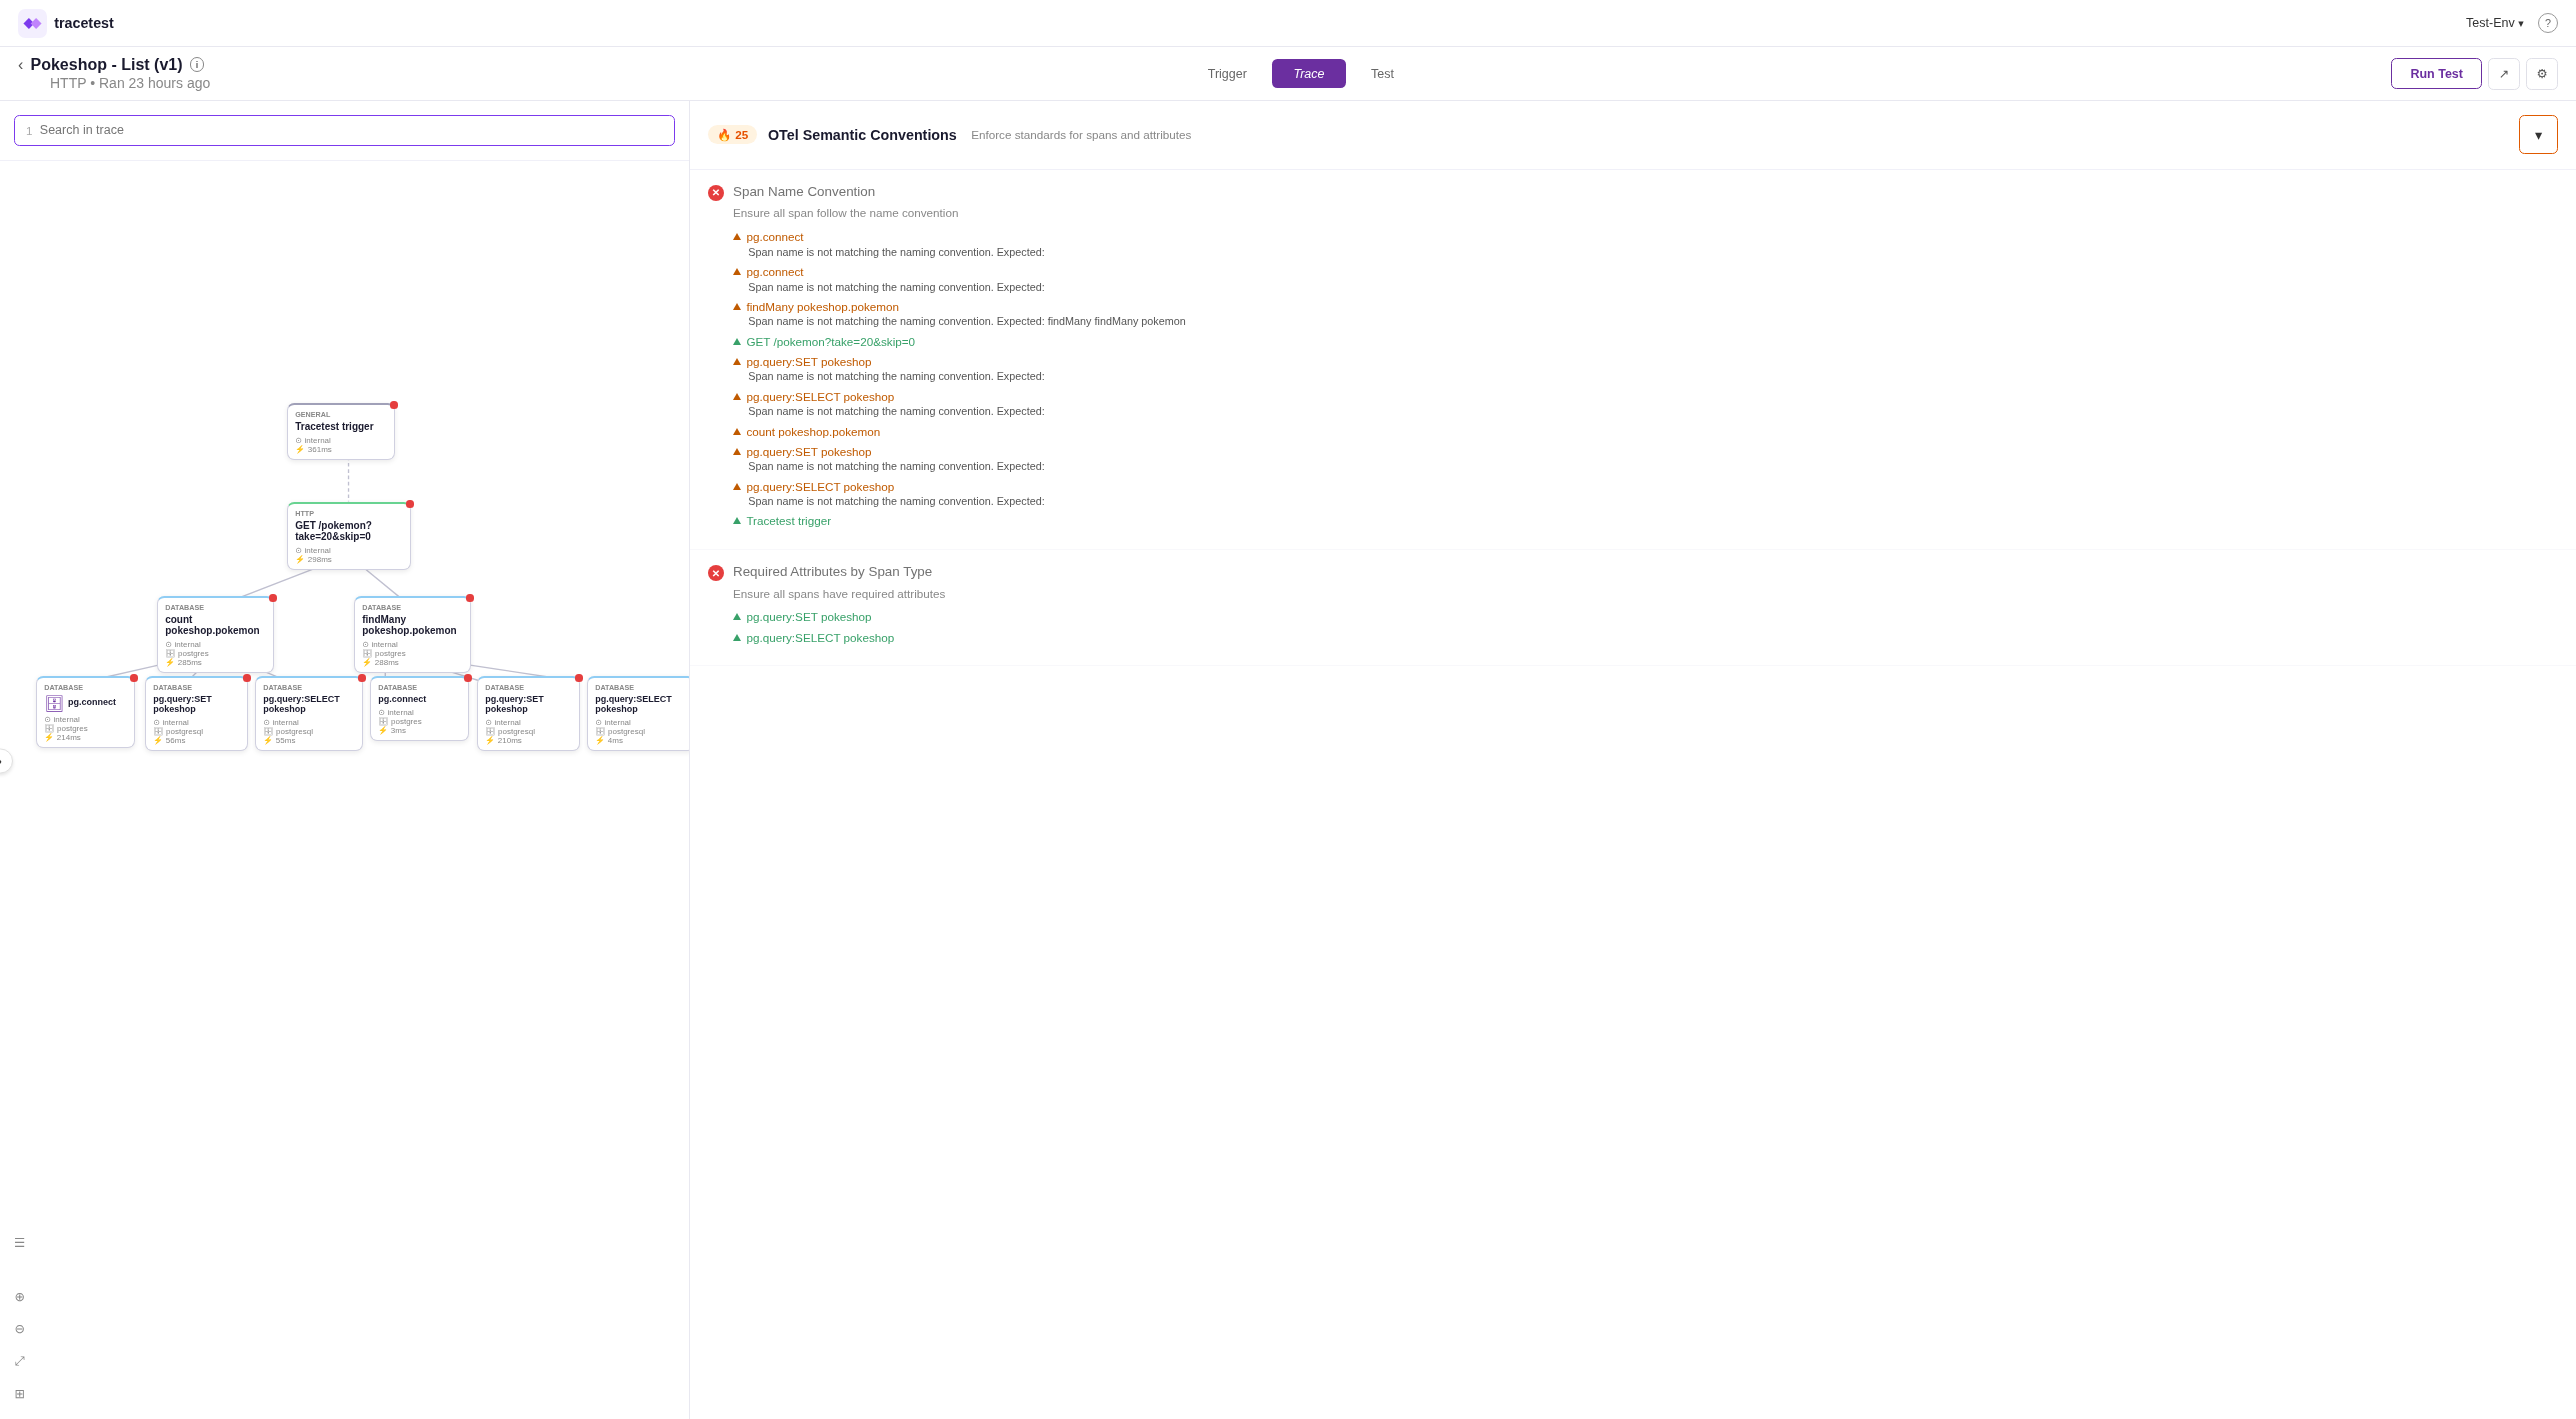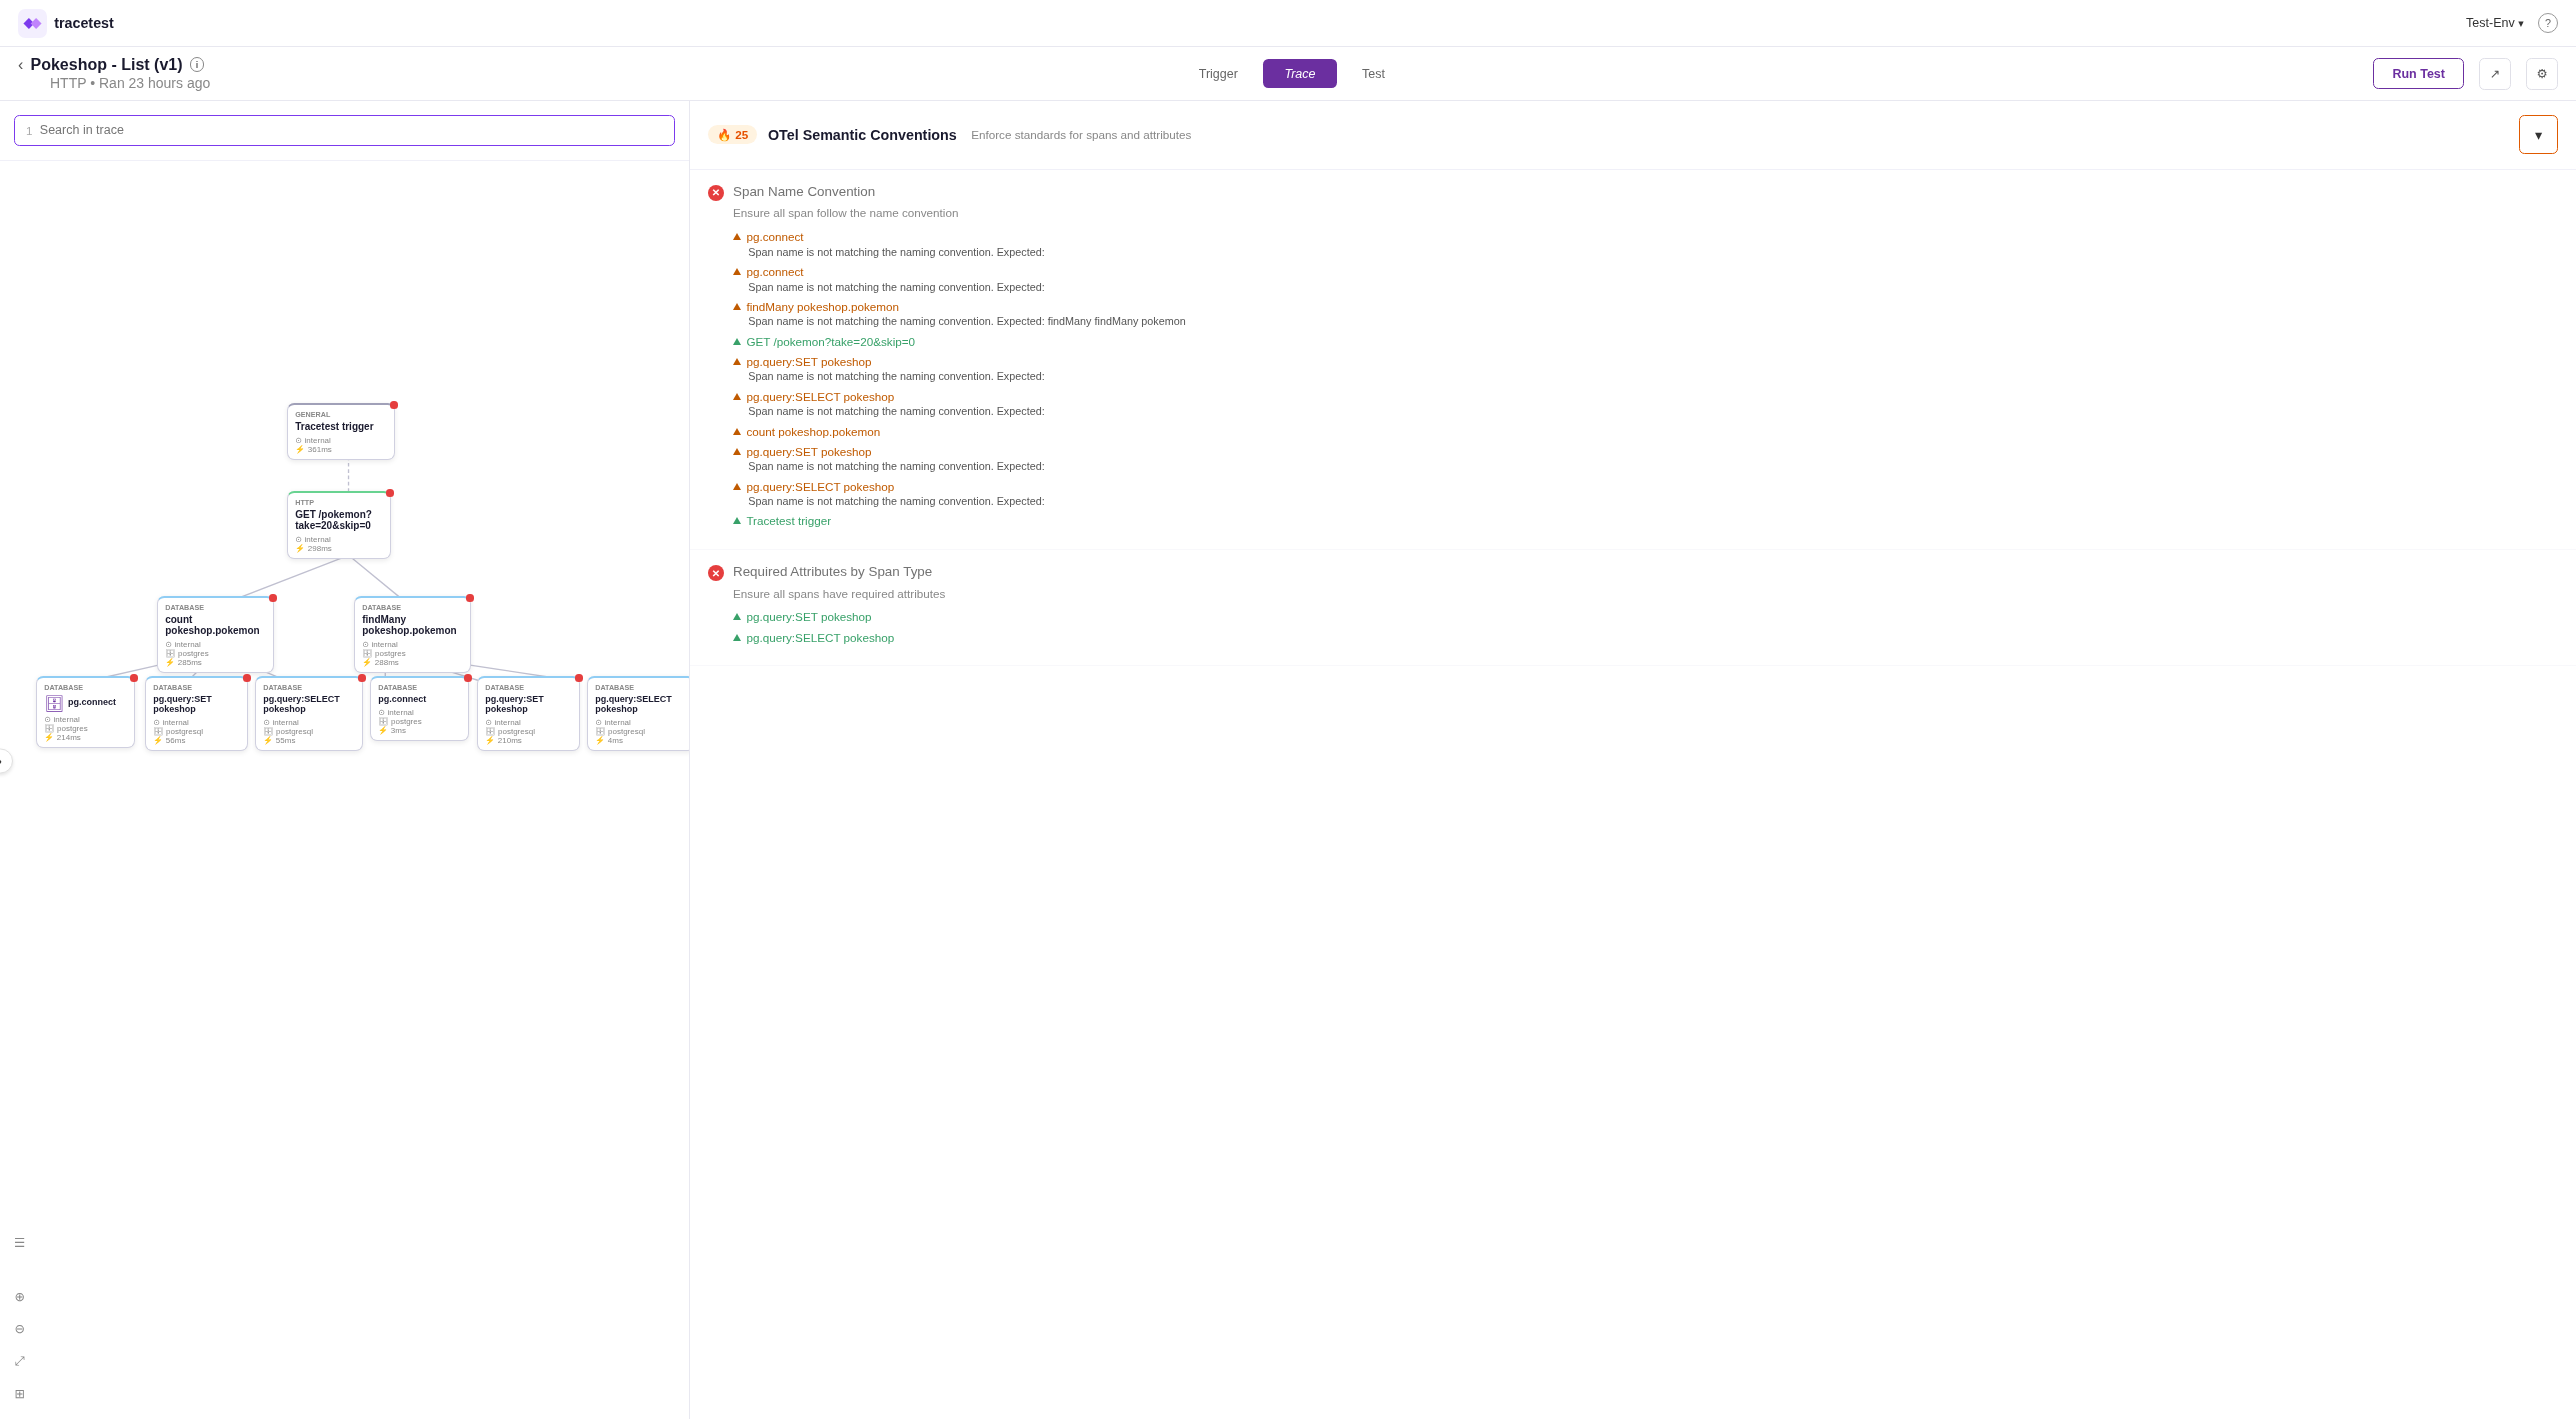--- a/index.html
+++ b/index.html
@@ -24,21 +24,21 @@
     .subheader-left { display: flex; flex-direction: column; gap: 1.8px; }
     .back-arrow { font-size: 16px; color: #555; cursor: pointer; margin-right: 7.2px; }
     .page-title { font-size: 16px; font-weight: 600; color: #1a1a2e; display: flex; align-items: center; gap: 7.2px; }
     .info-icon { width: 14.3px; height: 14.3px; border: 1.3px solid #888; border-radius: 50%; display: flex; align-items: center; justify-content: center; font-size: 9px; color: #666; cursor: pointer; }
     .page-meta { font-size: 14px; color: #888; margin-left: 32px; }
 
     
     .tab-bar { display: flex; align-items: center; gap: 3.6px; }
     .tab { padding: 7.2px 21.5px; border-radius: 5.4px; font-size: 12.5px; font-weight: 500; cursor: pointer; color: #666; }
     .tab.active { background: #6b2fa0; color: #fff; font-style: italic; }
-    .subheader-right { display: flex; align-items: center; gap: 15px; }
+    .subheader-right { display: flex; align-items: center; gap: 6px; }
     .run-test-btn { background: #fff; border: 1.3px solid #6b2fa0; color: #6b2fa0; padding: 7.2px 18px; border-radius: 5.4px; font-size: 12.5px; font-weight: 600; cursor: pointer; }
     .icon-btn { width: 32px; height: 32px; display: flex; align-items: center; justify-content: center; border: 0.9px solid #e0e0e8; border-radius: 5.4px; cursor: pointer; color: #555; background: #fff; }
 
     
     .main { display: flex; height: calc(100vh - 100px); }
 
     
     .trace-panel { flex: 0 0 690px; background: #fff; border-right: 0.9px solid #e8e8f0; display: flex; flex-direction: column; position: relative; }
     .search-bar { padding: 14.3px; border-bottom: 0.9px solid #f0f0f8; }
     .search-input-wrapper { display: flex; align-items: center; border: 1.3px solid #7c3aed; border-radius: 5.4px; padding: 7.2px 10.8px; gap: 7.2px; }
@@ -190,21 +190,21 @@
         <div class="node-meta">
           <span>⊙</span>
             <span>internal</span>
         </div>
         <div class="node-meta">
           <span>⚡</span>
             <span>361ms</span>
         </div>
       </div>
 
-      <div class="node node-type-http" style="left:287px;top:330px;width:104px;">
+      <div class="node node-type-http" style="left:287px;top:341px;width:124px;">
         <div class="node-dot-red"></div>
         <div class="node-label">HTTP</div>
         <div class="node-title">GET /pokemon? take=20&amp;skip=0</div>
         <div class="node-meta">
             <span>⊙</span>
             <span>internal</span>
           </div>
         <div class="node-meta">
             <span>⚡</span>
             <span>298ms</span>

